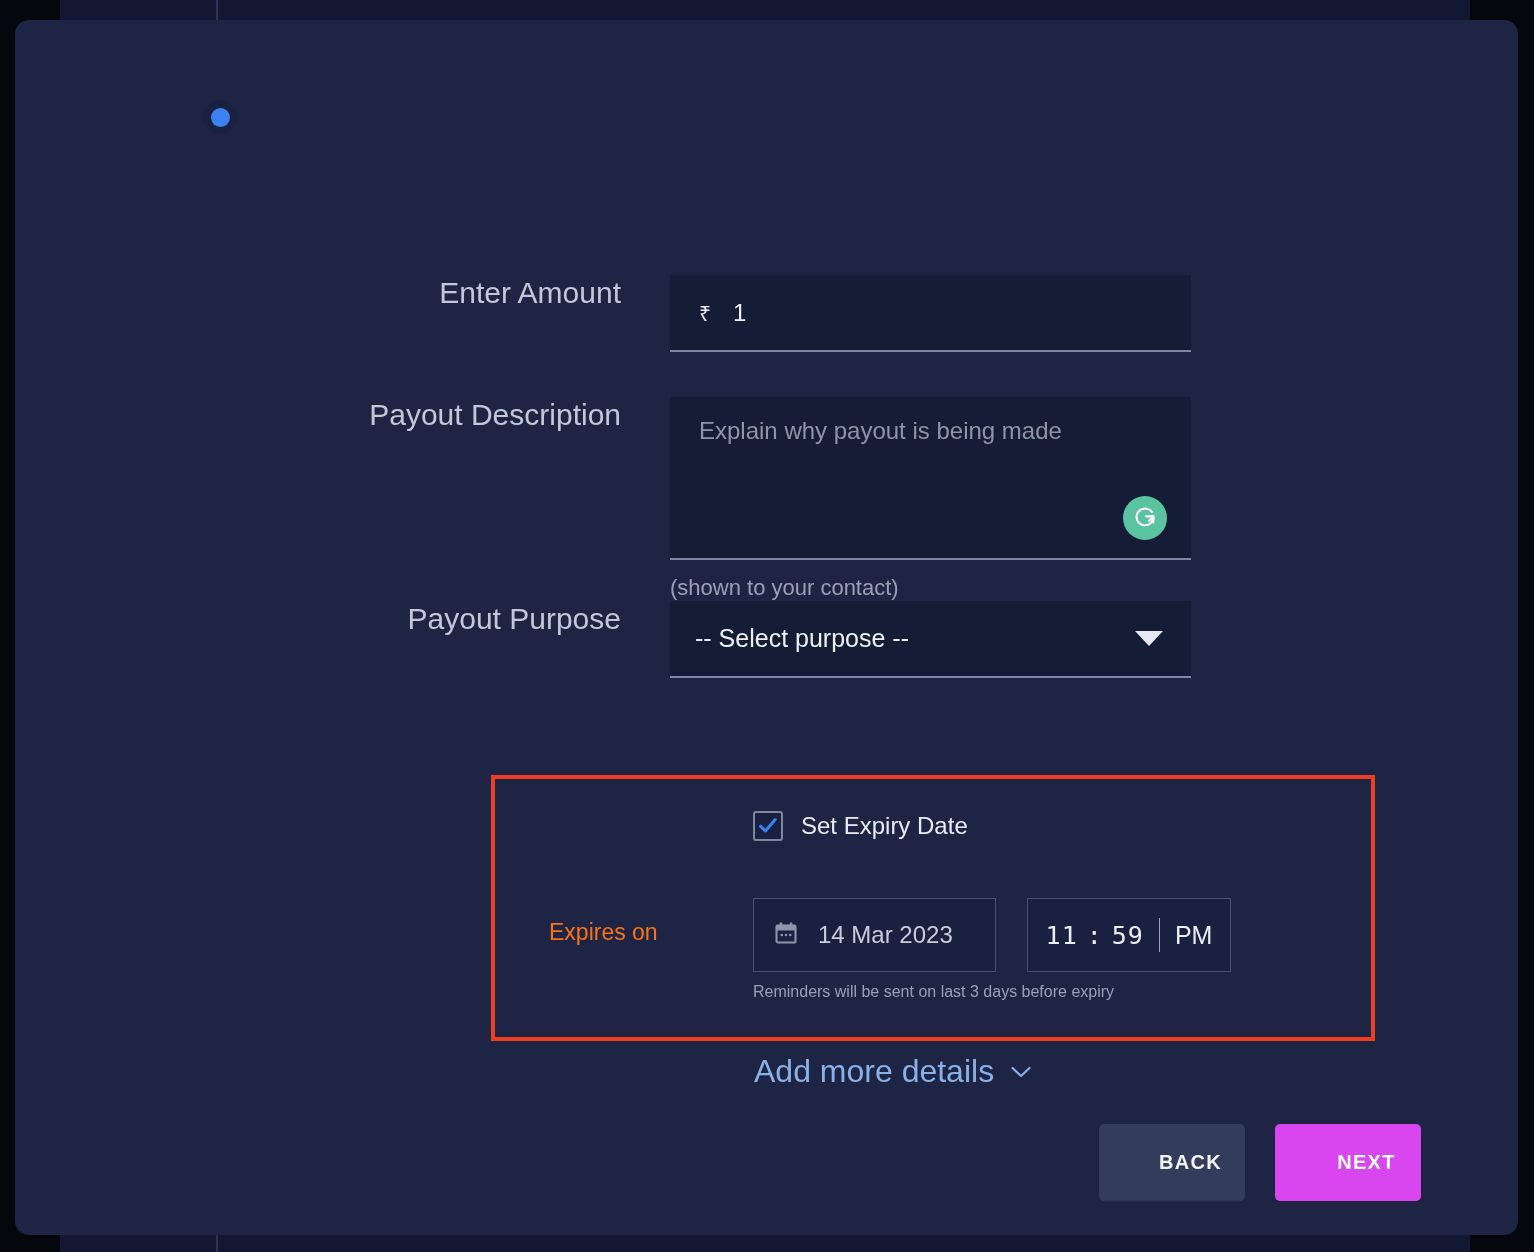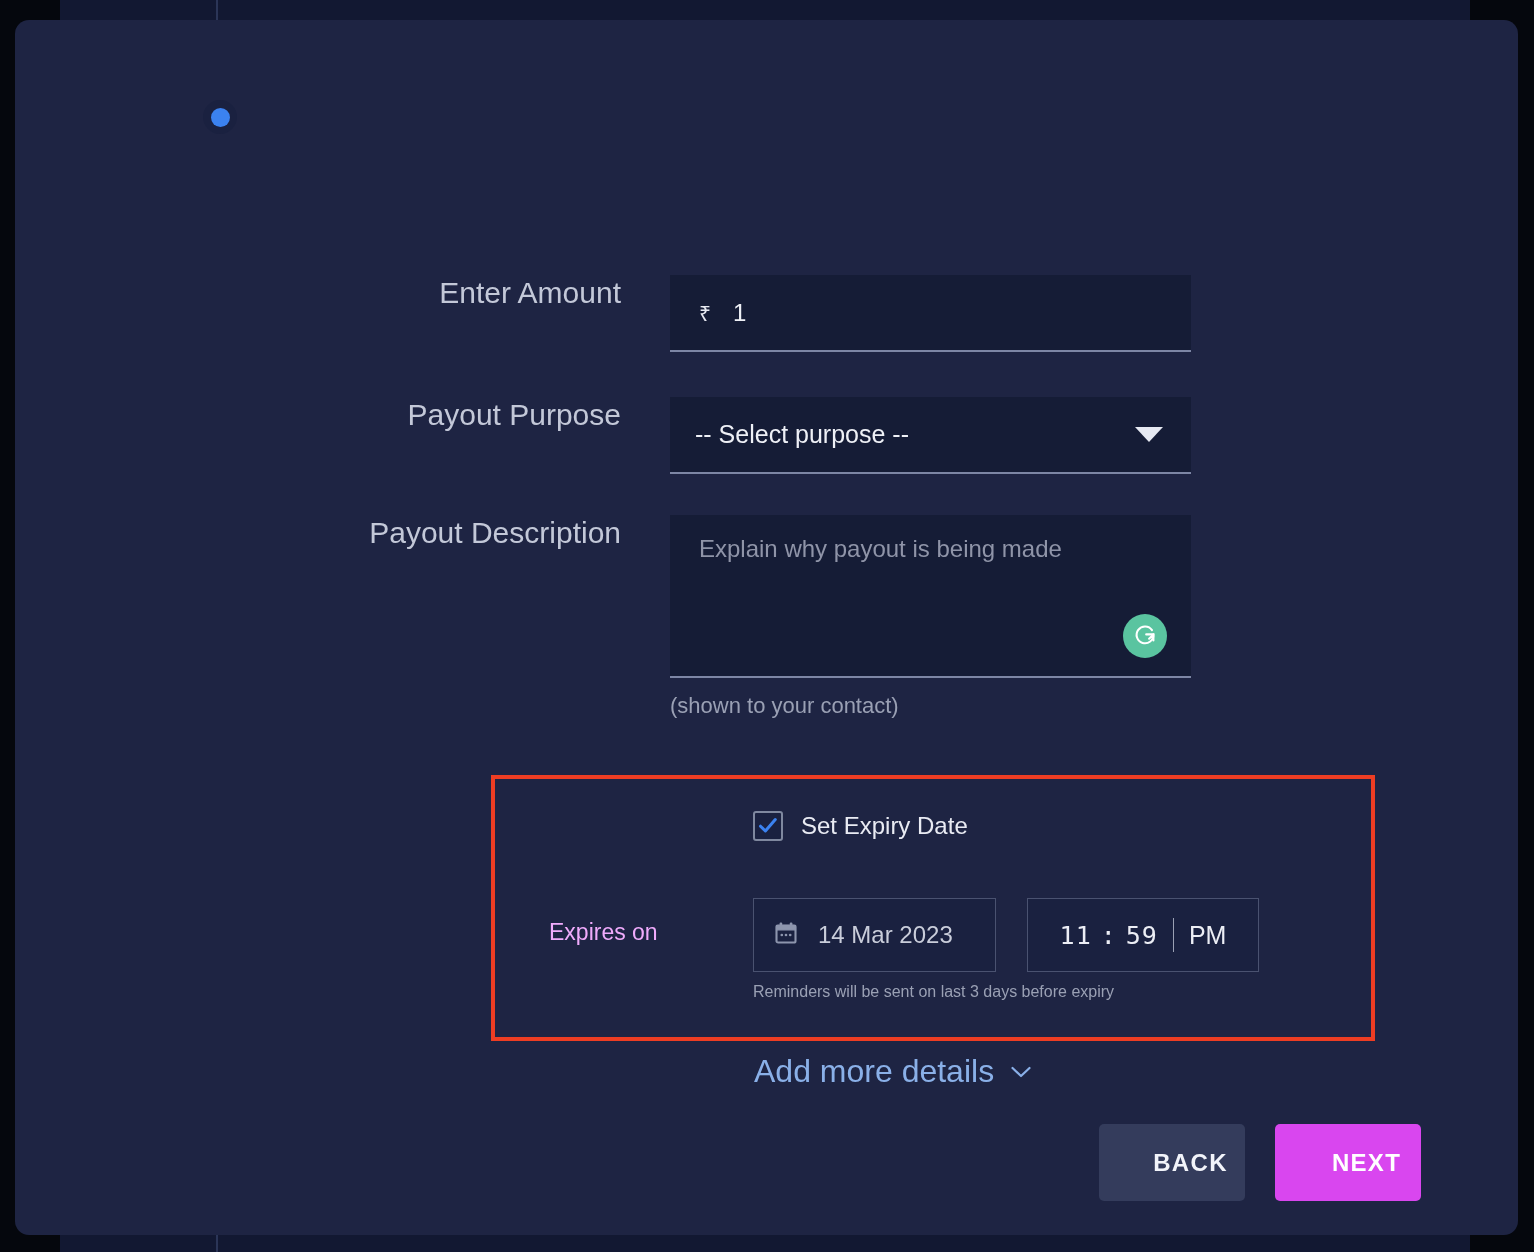--- a/index.html
+++ b/index.html
@@ -172,39 +172,39 @@
   }
   .checkbox svg { position: absolute; left: 3px; top: 3px; }
   .checkbox-label {
     margin-left: 18px;
     color: #e9ebf3;
     font-size: 24px;
   }
   .expires-label {
     position: absolute;
     left: 54px; top: 140px;
-    color: #f0abfc;
+    color: #f97316;
     font-size: 23px;
   }
   .date-box {
     position: absolute;
     left: 258px; top: 119px;
     width: 243px; height: 74px;
     background: #1a2140;
     border: 1px solid #4a5270;
     display: flex; align-items: center;
     padding-left: 19px;
   }
   .cal-icon { flex: none; margin-right: 19px; }
   .date-text { color: #c9cdda; font-size: 24px; }
 
   .time-box {
     position: absolute;
     left: 532px; top: 119px;
-    width: 232px; height: 74px;
+    width: 204px; height: 74px;
     background: #1a2140;
     border: 1px solid #4a5270;
     display: flex; align-items: center;
     justify-content: center;
   }
   .time-text {
     font-family: "DejaVu Sans Mono", monospace;
     color: #eceef5;
     font-size: 25px;
     letter-spacing: 1px;
@@ -239,21 +239,21 @@
     left: 0; top: 1104px; width: 1503px;
     display: flex; justify-content: flex-end;
     padding-right: 97px;
     gap: 30px;
   }
   .btn {
     width: 146px; height: 77px;
     border-radius: 5px;
     border: none;
     font-family: "Liberation Sans", sans-serif;
-    font-size: 24px;
+    font-size: 20px;
     font-weight: bold;
     letter-spacing: 1.3px;
     cursor: pointer;
     padding-left: 37px;
   }
   .btn-back { background: #343c5c; color: #f2f4fa; }
   .btn-next { background: #d946ef; color: #ffffff; }
 </style>
 </head>
 <body>
@@ -272,50 +272,50 @@
     </div>
 
     <div class="form">
 
       <div class="row" style="margin-bottom:45px;">
         <div class="row-label">Enter Amount</div>
         <div class="field-col">
           <div class="input-box amount-box">
             <span class="rupee">₹</span>
             <span class="amount-value">1</span>
-          </div>
-        </div>
-      </div>
-
-      <div class="row" style="margin-bottom:41px;">
-        <div class="row-label">Payout Purpose</div>
-        <div class="field-col">
-          <div class="input-box select-box">
-            <span class="select-value">-- Select purpose --</span>
-            <span class="caret"></span>
           </div>
         </div>
       </div>
 
       <div class="row">
         <div class="row-label">Payout Description</div>
         <div class="field-col">
           <div class="input-box textarea-box">
             <div class="textarea-placeholder">Explain why payout is being made</div>
             <div class="grammarly">
               <svg width="30" height="30" viewBox="0 0 30 30">
                 <path d="M22 9.2 A8.4 8.4 0 1 0 23.4 13.4 L16.2 13.4" fill="none" stroke="#ffffff" stroke-width="2.1" stroke-linecap="round"></path>
                 <path d="M23.4 13.4 L23.4 19.4 M23.4 13.4 L19.1 17.7" fill="none" stroke="#ffffff" stroke-width="2.1" stroke-linecap="round" stroke-linejoin="round"></path>
               </svg>
             </div>
           </div>
           <div class="hint-below">(shown to your contact)</div>
         </div>
       </div>
 
+      <div class="row" style="margin-bottom:41px;">
+        <div class="row-label">Payout Purpose</div>
+        <div class="field-col">
+          <div class="input-box select-box">
+            <span class="select-value">-- Select purpose --</span>
+            <span class="caret"></span>
+          </div>
+        </div>
+      </div>
+
     </div>
 
     <div class="expiry-wrap">
       <div class="expiry-inner">
 
         <div class="checkbox-row">
           <span class="checkbox">
             <svg width="20" height="20" viewBox="0 0 20 20">
               <path d="M2.5 10.2 L7.4 15 L17.3 3.6" fill="none" stroke="#3b82f0" stroke-width="3" stroke-linecap="round" stroke-linejoin="round"></path>
             </svg>

